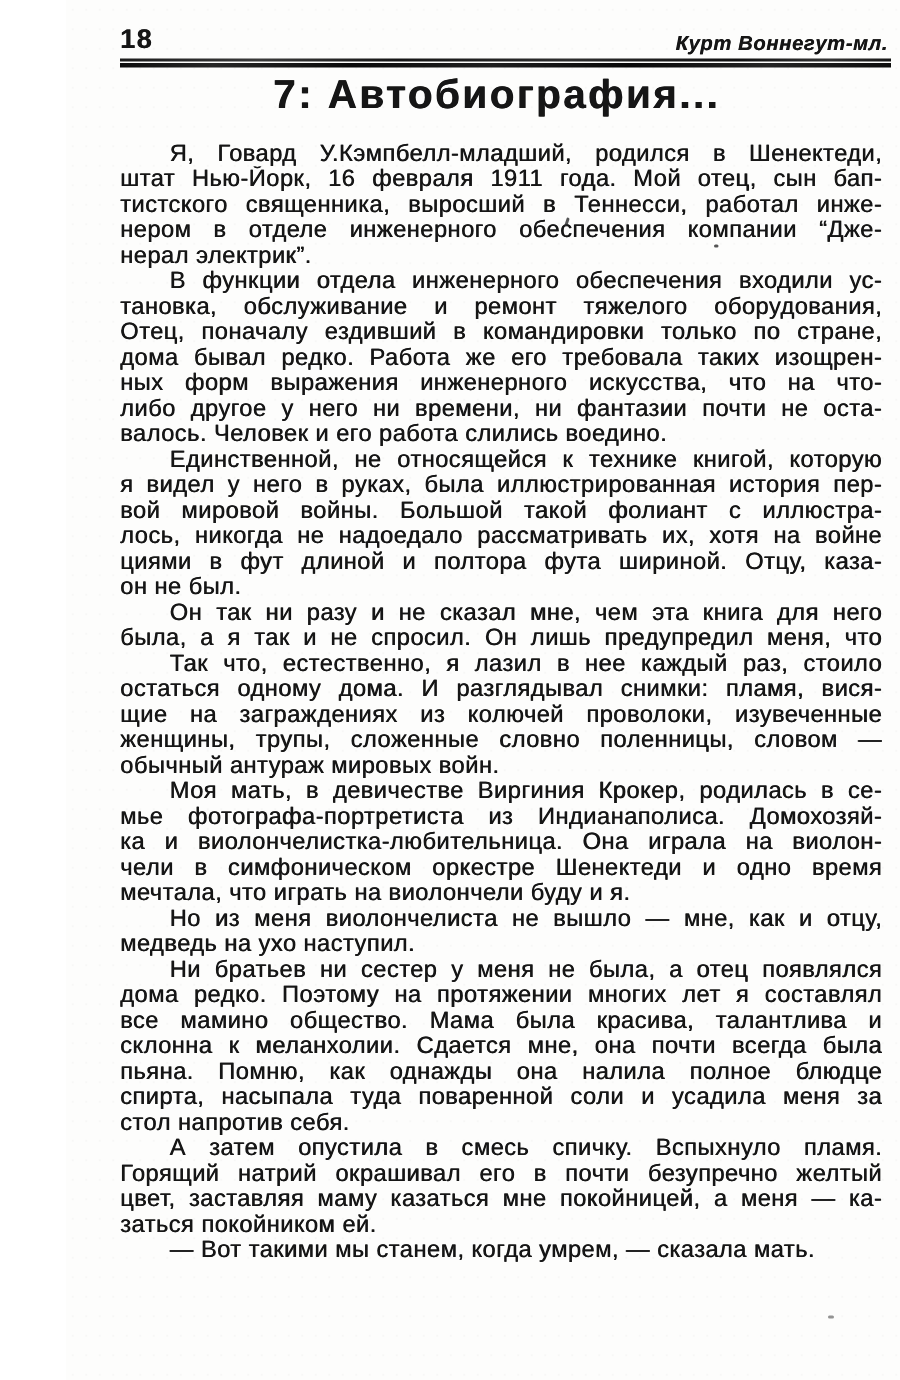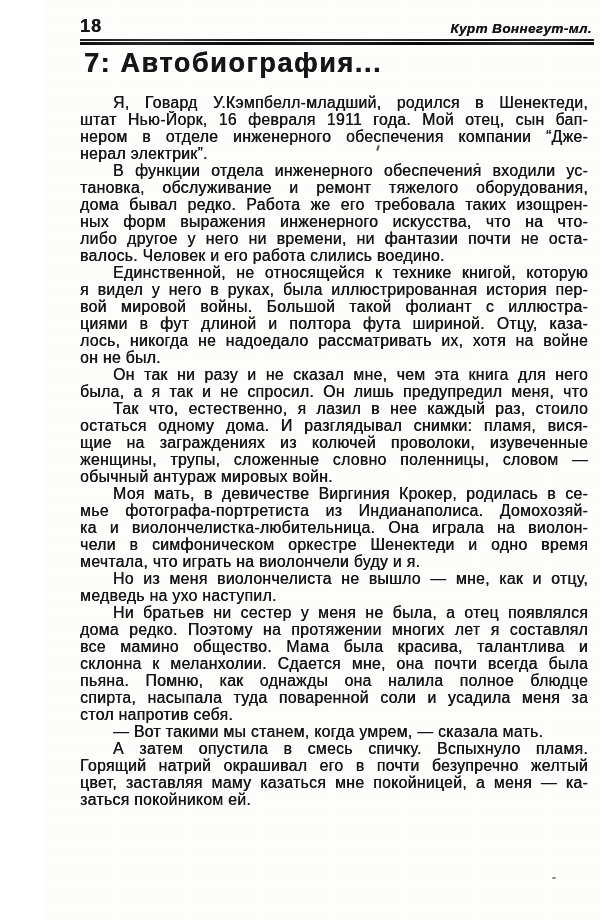--- a/index.html
+++ b/index.html
@@ -61,21 +61,21 @@
     background: linear-gradient(90deg,#0d0d0d 0%,#262626 12%,#0a0a0a 30%,#1f1f1f 48%,#080808 66%,#242424 84%,#0d0d0d 100%);
     filter: blur(0.25px);
   }
 
   
   .chapter-title {
     position: absolute;
     top: 48px;
     left: 40px;
     right: 46px;
-    text-align: left;
+    text-align: center;
     font-size: 27px;
     font-weight: bold;
     letter-spacing: 1.6px;
     text-shadow: 0.4px 0 0 currentColor;
   }
 
   
   .text-col {
     position: absolute;
     top: 94px;
@@ -121,37 +121,39 @@
     <div class="rule-thin"></div>
     <div class="rule-thick"></div>
   </div>
 
   <div class="chapter-title">7: Автобиография...</div>
 
   <div class="text-col">
       <div>
         <div class="line first">Я, Говард У.Кэмпбелл-младший, родился в Шенектеди,</div>
         <div class="line">штат Нью-Йорк, 16 февраля 1911 года. Мой отец, сын бап-</div>
+        <div class="line">тистского священника, выросший в Теннесси, работал инже-</div>
         <div class="line">нером в отделе инженерного обеспечения компании “Дже-</div>
         <div class="line last">нерал электрик”.</div>
       </div>
       <div>
         <div class="line first">В функции отдела инженерного обеспечения входили ус-</div>
         <div class="line">тановка, обслуживание и ремонт тяжелого оборудования,</div>
+        <div class="line">Отец, поначалу ездивший в командировки только по стране,</div>
         <div class="line">дома бывал редко. Работа же его требовала таких изощрен-</div>
         <div class="line">ных форм выражения инженерного искусства, что на что-</div>
         <div class="line">либо другое у него ни времени, ни фантазии почти не оста-</div>
         <div class="line last">валось. Человек и его работа слились воедино.</div>
       </div>
       <div>
         <div class="line first">Единственной, не относящейся к технике книгой, которую</div>
         <div class="line">я видел у него в руках, была иллюстрированная история пер-</div>
         <div class="line">вой мировой войны. Большой такой фолиант с иллюстра-</div>
+        <div class="line">лось, никогда не надоедало рассматривать их, хотя на войне</div>
         <div class="line">циями в фут длиной и полтора фута шириной. Отцу, каза-</div>
-        <div class="line">лось, никогда не надоедало рассматривать их, хотя на войне</div>
         <div class="line last">он не был.</div>
       </div>
       <div>
         <div class="line first">Он так ни разу и не сказал мне, чем эта книга для него</div>
         <div class="line">была, а я так и не спросил. Он лишь предупредил меня, что</div>
       </div>
       <div>
         <div class="line first">Так что, естественно, я лазил в нее каждый раз, стоило</div>
         <div class="line">остаться одному дома. И разглядывал снимки: пламя, вися-</div>
         <div class="line">щие на заграждениях из колючей проволоки, изувеченные</div>
@@ -172,27 +174,27 @@
       <div>
         <div class="line first">Ни братьев ни сестер у меня не была, а отец появлялся</div>
         <div class="line">дома редко. Поэтому на протяжении многих лет я составлял</div>
         <div class="line">все мамино общество. Мама была красива, талантлива и</div>
         <div class="line">склонна к меланхолии. Сдается мне, она почти всегда была</div>
         <div class="line">пьяна. Помню, как однажды она налила полное блюдце</div>
         <div class="line">спирта, насыпала туда поваренной соли и усадила меня за</div>
         <div class="line last">стол напротив себя.</div>
       </div>
       <div>
-        <div class="line first last">— Вот такими мы станем, когда умрем, — сказала мать.</div>
-      </div>
-      <div>
         <div class="line first">А затем опустила в смесь спичку. Вспыхнуло пламя.</div>
         <div class="line">Горящий натрий окрашивал его в почти безупречно желтый</div>
         <div class="line">цвет, заставляя маму казаться мне покойницей, а меня — ка-</div>
         <div class="line last">заться покойником ей.</div>
       </div>
+      <div>
+        <div class="line first last">— Вот такими мы станем, когда умрем, — сказала мать.</div>
+      </div>
     </div>
 
   <span class="artifact a1"></span>
   <span class="artifact a2"></span>
   <span class="artifact a3"></span>
 
 </div>
 
 </body></html>

